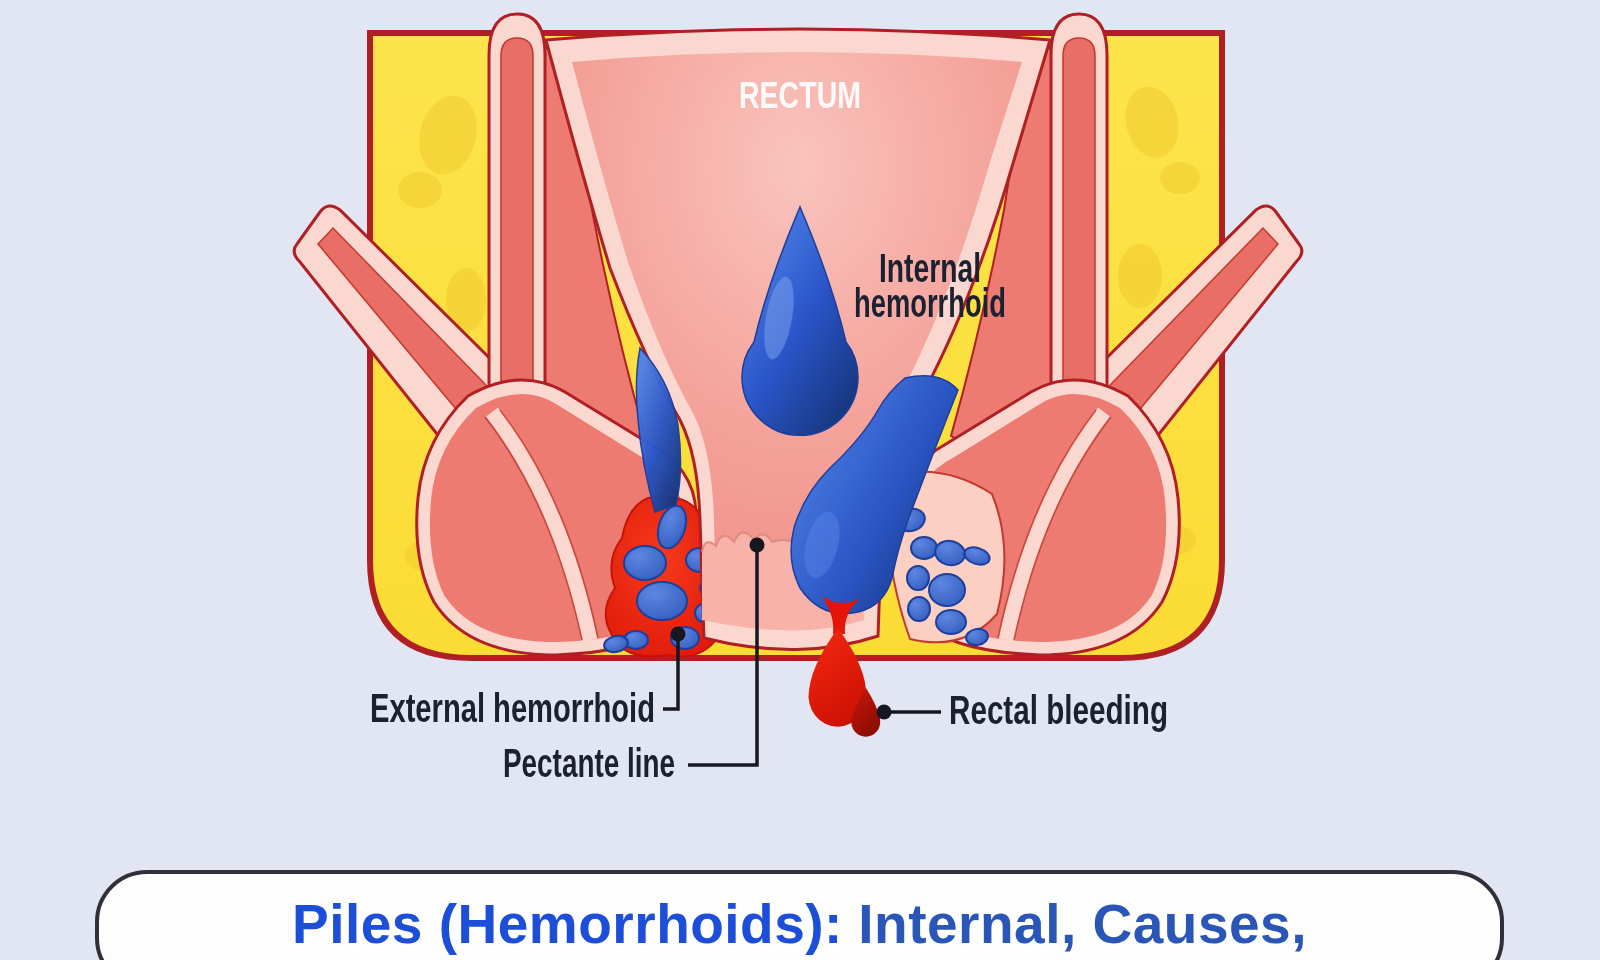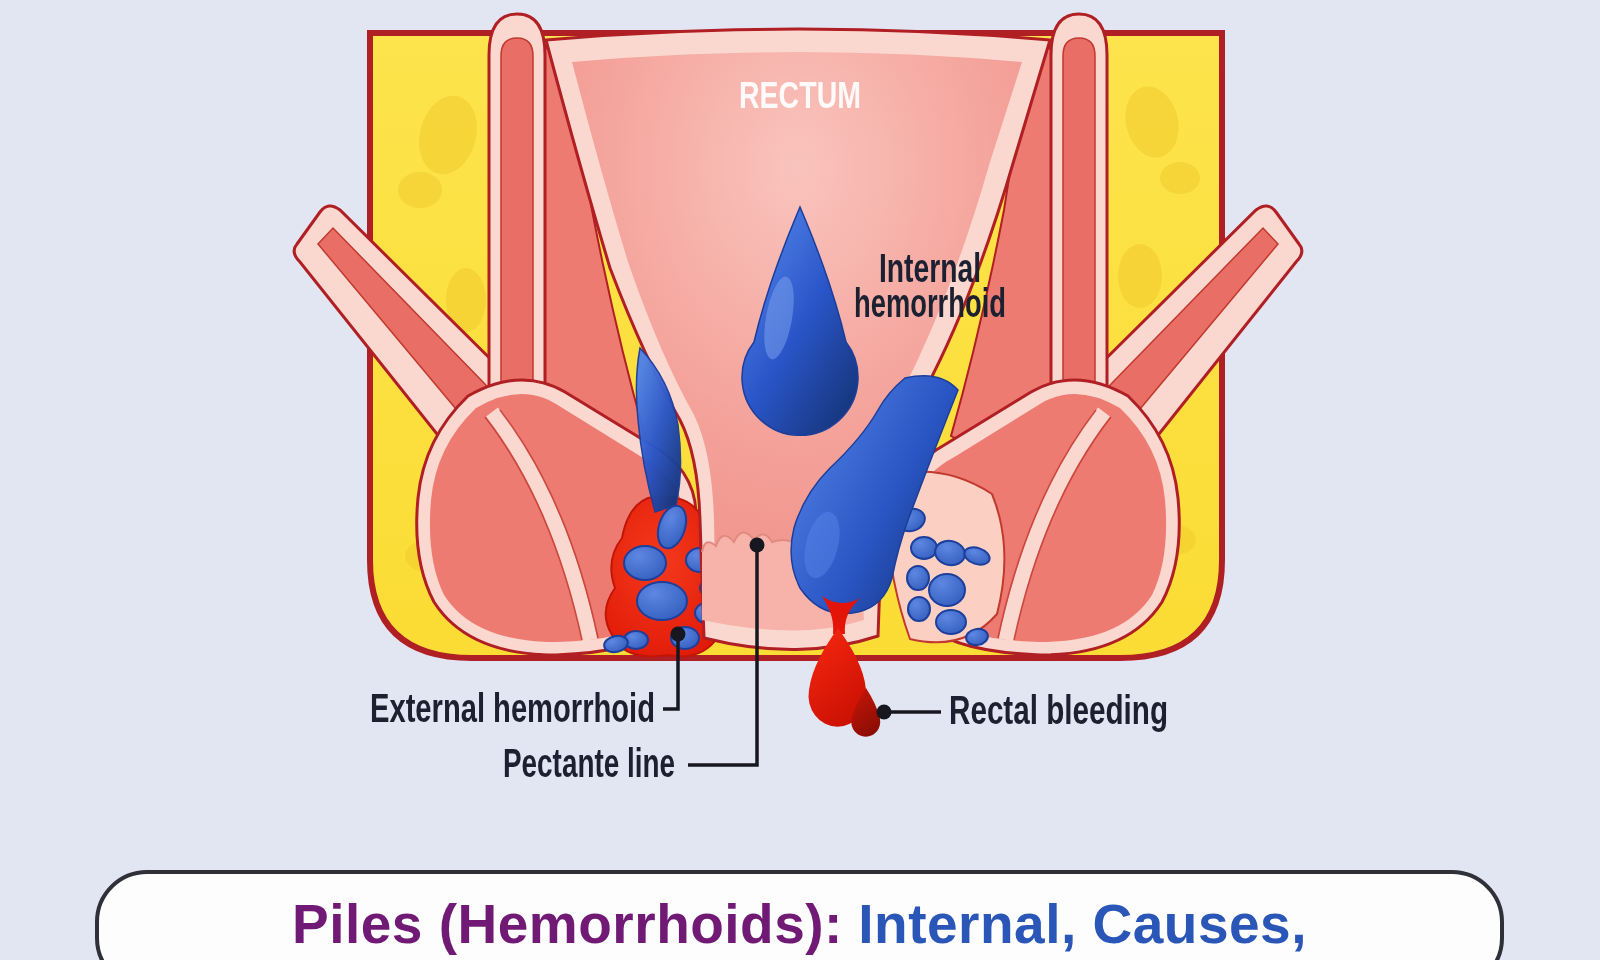--- a/index.html
+++ b/index.html
@@ -13,21 +13,21 @@
   .diagram-label{fill:#1b2130;}
   #title-card{
     position:absolute;left:95px;top:870px;width:1409px;height:120px;
     background:#fdfdfe;border:4px solid #2f3038;border-radius:52px;
     display:flex;align-items:flex-start;justify-content:center;
     padding-top:18px;box-sizing:border-box;
   }
   #title-line{
     font-size:55px;font-weight:bold;letter-spacing:.5px;white-space:nowrap;
   }
-  #title-black{color:#701a75;}
+  #title-black{color:#1d4ed8;}
   #title-blue{color:#2a57b7;margin-left:.28em;}
 </style>
 </head>
 <body>
 
 <div id="stage">
 <svg width="1600" height="960" viewBox="0 0 1600 960">
   <defs>
     <linearGradient id="yellowGrad" x1="0" y1="0" x2="0" y2="1">
       <stop offset="0" stop-color="#fde44c"></stop>

